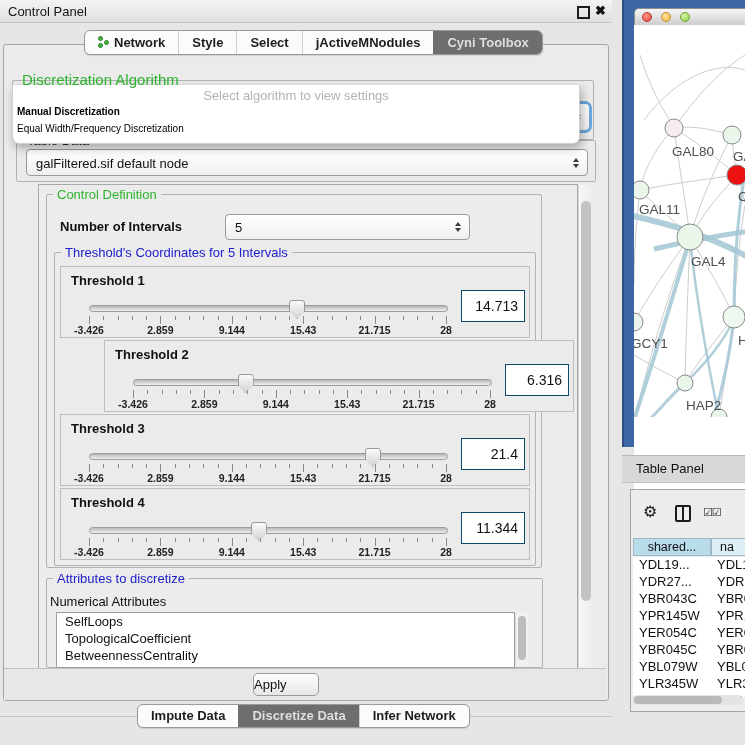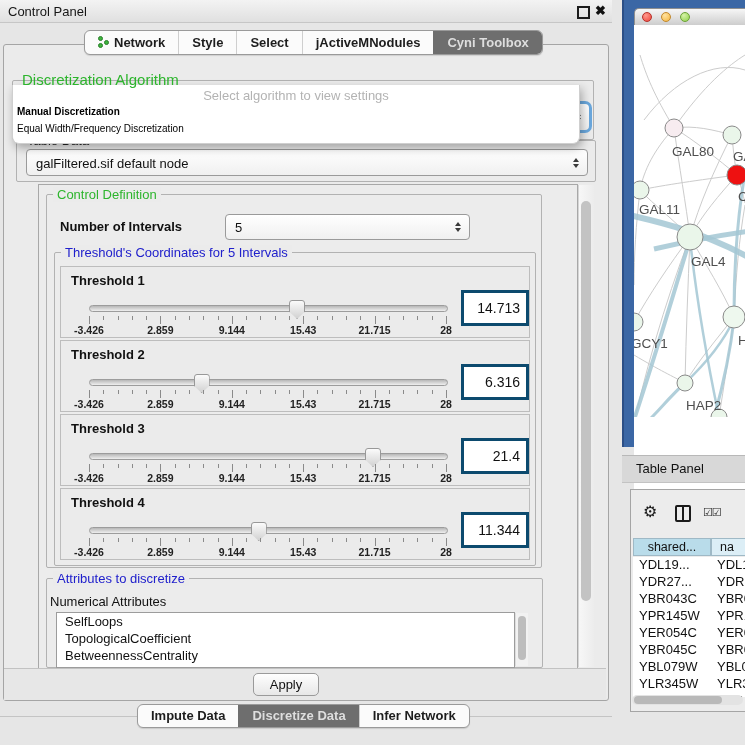--- a/index.html
+++ b/index.html
@@ -43,30 +43,30 @@
   
   .thr-panel{position:absolute;left:60px;width:468px;height:70px;border:1px solid #bdbdbd;background:#ebebeb}
   .thr-label{position:absolute;left:10px;top:6px;font-size:13px;font-weight:bold;color:#111}
   .thr-track{position:absolute;left:28px;top:38px;width:357px;height:5px;background:linear-gradient(#b7b7b7,#efefef);border:1px solid #9c9c9c;border-radius:4px}
   .thr-thumb{position:absolute;top:-6px;width:14px;height:17px;background:linear-gradient(#fbfbfb,#d2d2d2);border:1px solid #989898;border-radius:3px 3px 0 0;clip-path:polygon(0 0,100% 0,100% 60%,50% 100%,0 60%)}
   .ticks{position:absolute;left:28px;top:49px;width:357px;height:8px}
   .ticks i{position:absolute;width:1px;background:#8a8a8a;top:0}
   .ticks i.minor{height:4px}.ticks i.major{height:8px}
   .tick-labels{position:absolute;left:28px;top:57px;width:357px;height:11px}
   .tick-labels span{position:absolute;transform:translateX(-50%);font-size:10.5px;font-weight:bold;color:#222;white-space:nowrap}
-  .thr-value{position:absolute;left:400px;top:23px;width:56px;height:30px;background:#fff;border:3px solid #0c4a6e;font-size:14px;color:#111;text-align:right;line-height:30px;padding-right:6px}
+  .thr-value{position:absolute;left:400px;top:23px;width:56px;height:30px;background:#fff;border:1px solid #0c4a6e;font-size:14px;color:#111;text-align:right;line-height:30px;padding-right:6px}
   
   #attr-label{left:50px;top:594px;font-size:13px;font-weight:normal;color:#111}
   #attr-list{left:56px;top:612px;width:457px;height:54px;background:#fff;border:1px solid #9c9c9c;overflow:hidden}
   #attr-list .item{font-size:13px;color:#111;padding-left:8px;line-height:17px;white-space:nowrap}
   #attr-scroll{left:515px;top:613px;width:12px;height:53px;background:#f2f2f2;border-left:1px solid #ddd}
   #attr-thumb{left:2px;top:3px;width:8px;height:44px;background:#bdbdbd;border-radius:4px}
   
   #apply-row{left:4px;top:668px;width:602px;height:31px;background:#e7e7e7;border-top:1px solid #c2c2c2}
-  #apply-btn{left:253px;top:673px;width:64px;height:21px;background:linear-gradient(#fefefe,#e7e7e7);border:1px solid #9a9a9a;border-radius:5px;font-size:13px;color:#111;text-align:center;line-height:21px}
+  #apply-btn{left:253px;top:673px;width:64px;height:21px;background:linear-gradient(#fefefe,#e7e7e7);border:1px solid #9a9a9a;border-radius:5px;font-size:13px;color:#111;line-height:21px}
   
   #popup{left:12px;top:85px;width:566px;height:58px;background:#fff;border:1px solid #cfcfcf;border-top:none;border-radius:0 0 7px 7px;box-shadow:2px 4px 10px rgba(0,0,0,.3)}
   #popup .prompt{position:absolute;left:0;right:0;top:3px;text-align:center;font-size:13px;color:#b3b3b3}
   #popup .opt{position:absolute;left:4px;font-size:10px;color:#000;white-space:nowrap}
   #popup .opt.b{font-weight:bold;top:21px}
   #popup .opt.r{top:38px}
   #alg-title{left:22px;top:71px;font-size:15px;color:var(--green);z-index:3}
   
   #blue-frame{left:622px;top:0;width:123px;height:447px;background:var(--frame);border-left:2px solid #2c4f86;box-sizing:border-box}
   #mac-title{left:634px;top:8px;width:111px;height:17px;background:linear-gradient(#f6f6f6,#cbcbcb);border:1px solid #8f8f8f;border-right:none;border-radius:5px 0 0 0}
@@ -204,21 +204,21 @@
       <div class="tick-labels">
         <span style="left: 0%;">-3.426</span>
         <span style="left: 20%;">2.859</span>
         <span style="left: 40%;">9.144</span>
         <span style="left: 60%;">15.43</span>
         <span style="left: 80%;">21.715</span>
         <span style="left: 100%;">28</span>
       </div>
       <div class="thr-value">14.713</div>
     </div>
-    <div class="thr-panel" style="top: 340px;">
+    <div class="thr-panel" style="top: 340px; margin-left: 44px;">
       <div class="thr-label">Threshold 2</div>
       <div class="thr-track">
         <div class="thr-thumb" style="left: 103.669px;"></div>
       </div>
       <div class="ticks">
         <i class="major" style="left: 0%;"></i>
         <i class="minor" style="left: 4%;"></i>
         <i class="minor" style="left: 8%;"></i>
         <i class="minor" style="left: 12%;"></i>
         <i class="minor" style="left: 16%;"></i>

